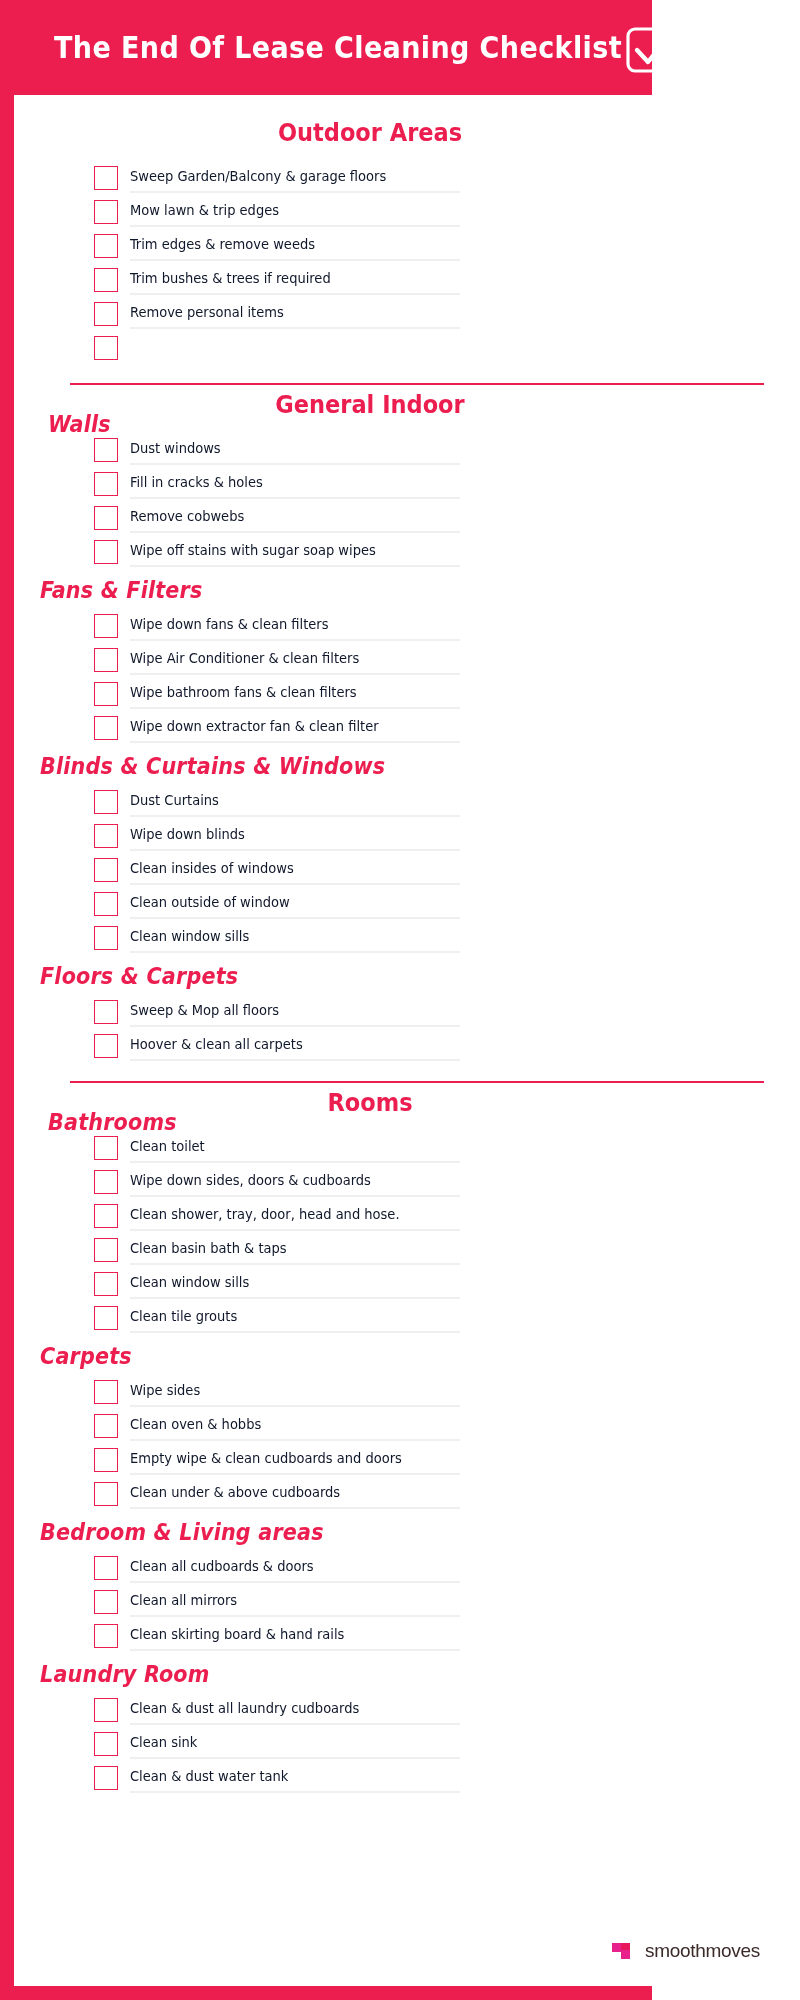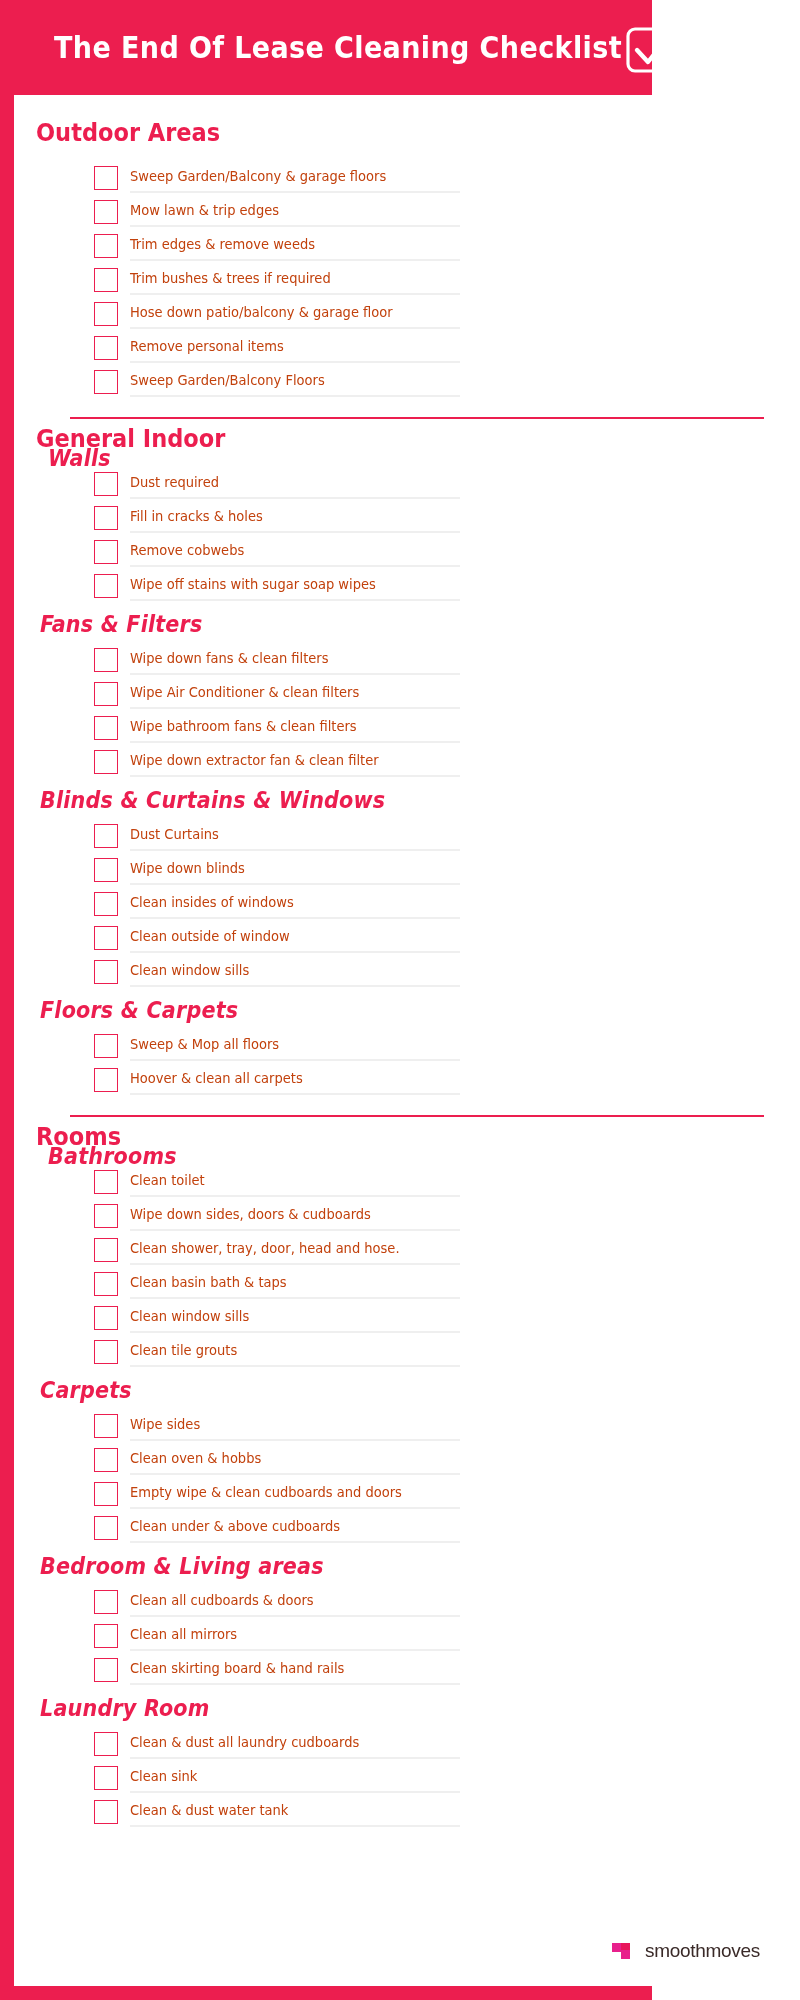--- a/index.html
+++ b/index.html
@@ -61,20 +61,21 @@
   .content {
     padding: 18px 22px 0 22px;
   }
 
   
   .section-title {
     color: #EC1E4F;
     font-size: 25px;
     font-weight: bold;
     font-family: "DejaVu Sans Condensed", "Liberation Sans", sans-serif;
+    text-align: center;
     padding-right: 60px;
     line-height: 1.1;
   }
 
   .section-title-row {
     position: relative;
     height: 36px;
     margin-top: 6px;
   }
   .section-title-row .section-title {
@@ -112,21 +113,21 @@
     height: 24px;
     border: 1.6px solid #EC1E4F;
     background: #ffffff;
     flex: 0 0 24px;
     margin-bottom: 3px;
   }
   .row-label {
     flex: 1;
     margin-left: 12px;
     border-bottom: 2px solid #efefef;
-    color: #c2410c;
+    color: #0f172a;
     font-size: 14.5px;
     font-family: "DejaVu Sans Condensed", "Liberation Sans", sans-serif;
     line-height: 26px;
     padding-bottom: 2px;
     max-width: 330px;
     white-space: nowrap;
   }
 
   
   .divider {
@@ -194,45 +195,40 @@
           <div class="row">
             <div class="checkbox"></div>
             <div class="row-label">Trim edges &amp; remove weeds</div>
           </div>
           <div class="row">
             <div class="checkbox"></div>
             <div class="row-label">Trim bushes &amp; trees if required</div>
           </div>
           <div class="row">
             <div class="checkbox"></div>
-            <div class="row-label">Hose down patio/balcony &amp; garage floor</div>
-          </div>
-          <div class="row">
-            <div class="checkbox"></div>
             <div class="row-label">Remove personal items</div>
           </div>
           <div class="row">
             <div class="checkbox"></div>
-            <div class="row-label">Sweep Garden/Balcony Floors</div>
           </div>
         </div>
       </div>
 
       <div class="divider"></div>
 
       <div>
         <div class="section-title-row">
           <div class="section-title">General Indoor</div>
           <div class="sub-head sub-head-inline">Walls</div>
         </div>
 
         <div class="list">
           <div class="row">
             <div class="checkbox"></div>
-            <div class="row-label">Dust required</div>
+            <div class="row-label">Dust windows</div>
           </div>
           <div class="row">
             <div class="checkbox"></div>
             <div class="row-label">Fill in cracks &amp; holes</div>
           </div>
           <div class="row">
             <div class="checkbox"></div>
             <div class="row-label">Remove cobwebs</div>
           </div>
           <div class="row">

